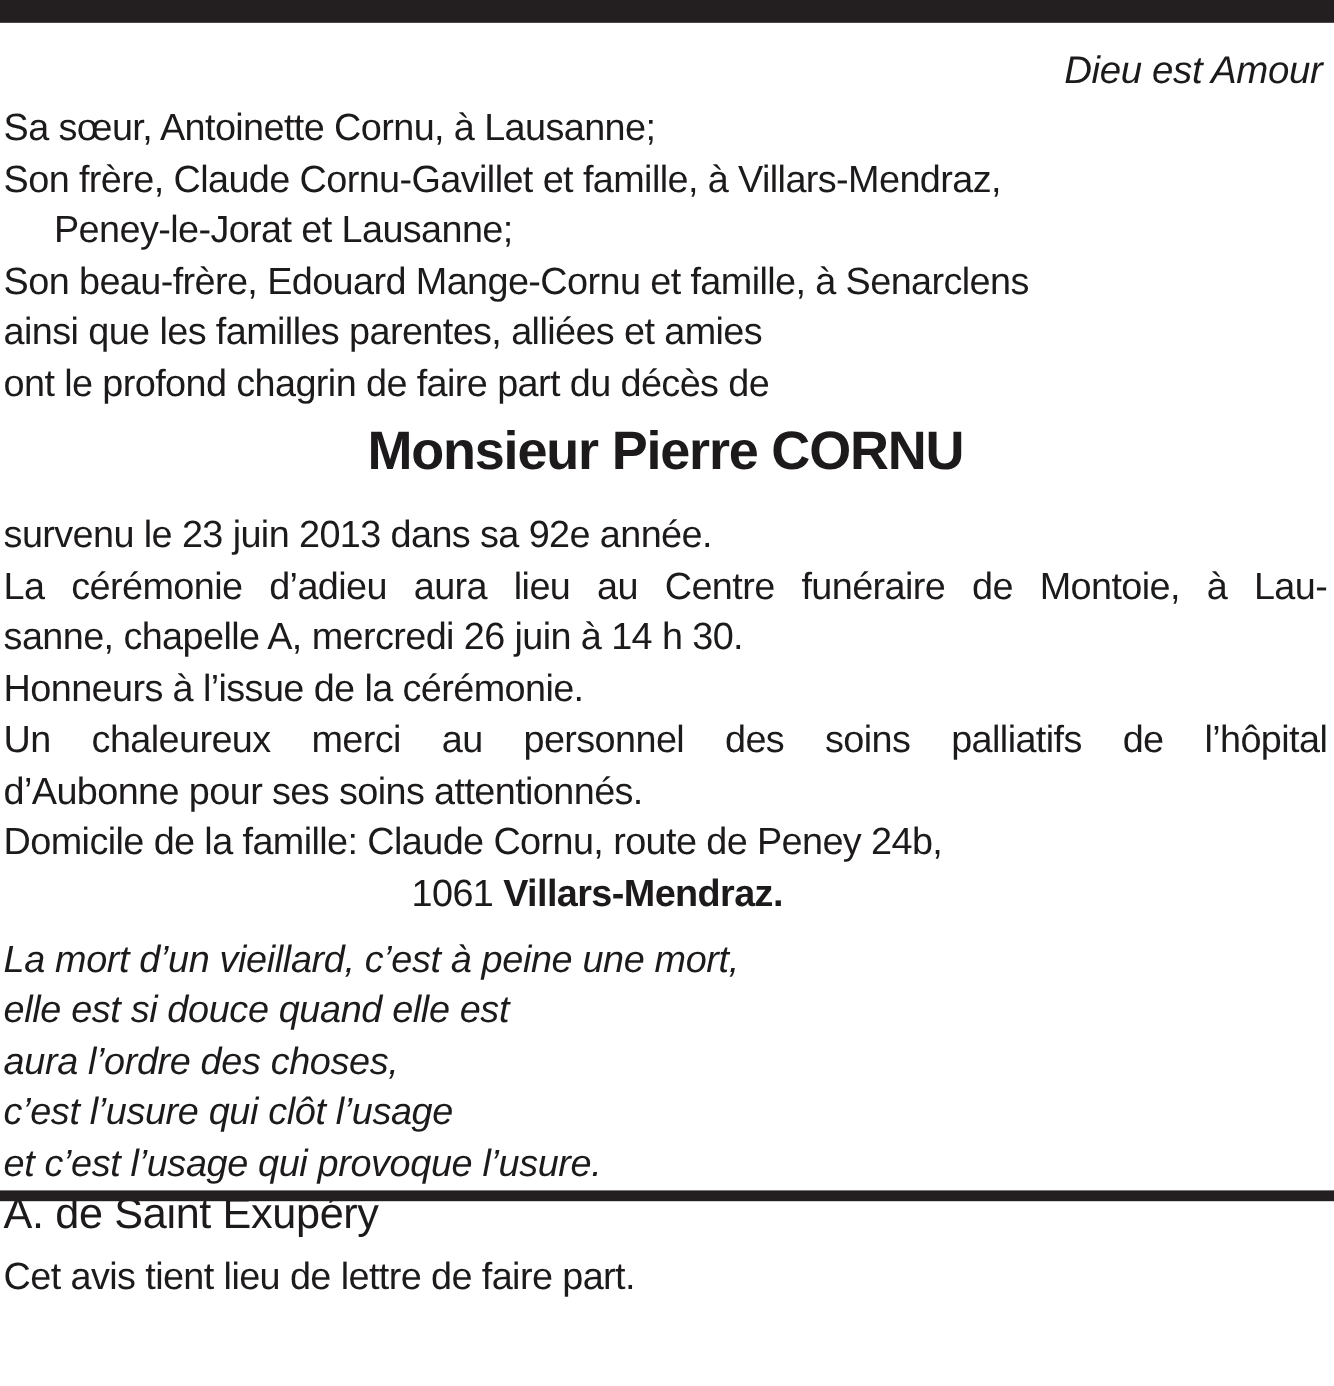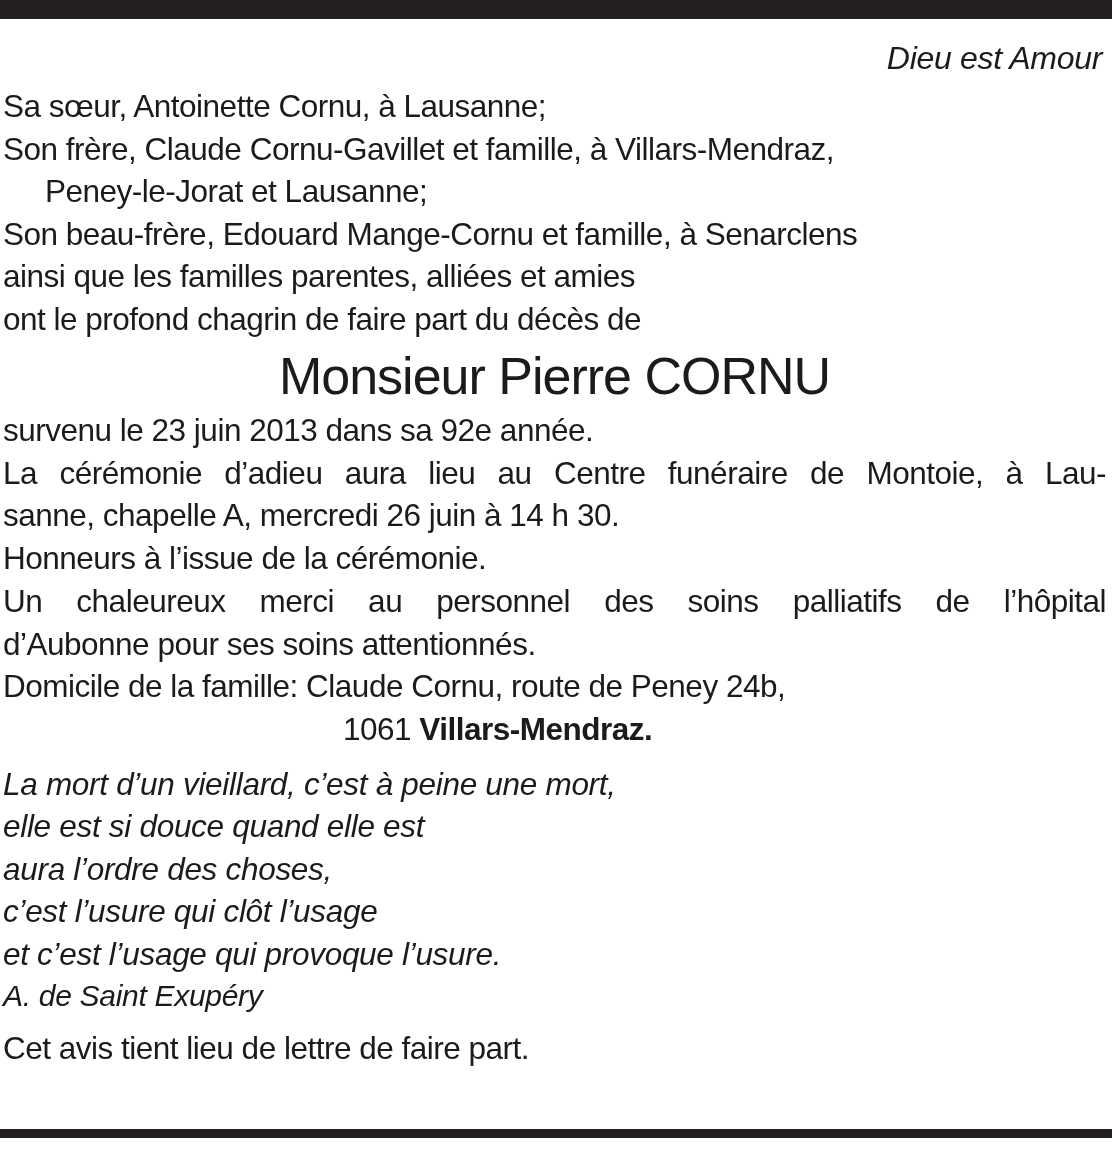--- a/index.html
+++ b/index.html
@@ -11,21 +11,21 @@
   html,body{ margin:0; padding:0; }
   body{
     width:1112px; height:1155px;
     background:var(--bg);
     color:var(--text);
     font-family:"Liberation Sans", sans-serif;
     overflow:hidden;
   }
   .page{
     position:relative;
-    width:1112px; height:1138px;
+    width:1112px; height:1001px;
     background:var(--bg);
   }
   .rule{ background:var(--rule); width:1112px; }
   .rule.top{ height:19px; }
   .rule.bottom{ position:absolute; left:0; bottom:0; height:9px; }
 
   .content{
     padding:0 6px 0 3px;
   }
 
@@ -45,27 +45,27 @@
     line-height:42.5px;
     letter-spacing:-0.5px;
     white-space:nowrap;
   }
   .family-line.indent{ padding-left:42px; }
   .family-line b{ font-weight:400; }
 
   .deceased-name{
     margin-top:3px;
     text-align:center;
-    font-weight:400;
-    font-size:52px;
+    font-weight:700;
+    font-size:45px;
     line-height:66px;
     letter-spacing:-1px;
   }
 
-  .body-block{ }
+  .body-block{ margin-top:15px; }
   .body-line{
     font-size:31.5px;
     line-height:42.7px;
     letter-spacing:-0.5px;
   }
   .body-line.justify{
     text-align:justify;
     text-align-last:justify;
     white-space:nowrap;
   }
@@ -83,24 +83,23 @@
     text-align:left;
     padding-right:6px;
   }
   .quote-line{
     font-style:italic;
     font-size:31.5px;
     line-height:42.5px;
     letter-spacing:-0.3px;
   }
   .quote-attribution{
-    font-size:30px;
+    font-size:36px;
     line-height:42.5px;
     letter-spacing:-0.3px;
-    font-style:italic;
   }
 
   .closing-line{
     margin-top:9px;
     font-size:31.5px;
     line-height:42px;
     letter-spacing:-0.5px;
   }
 </style>
 </head>

